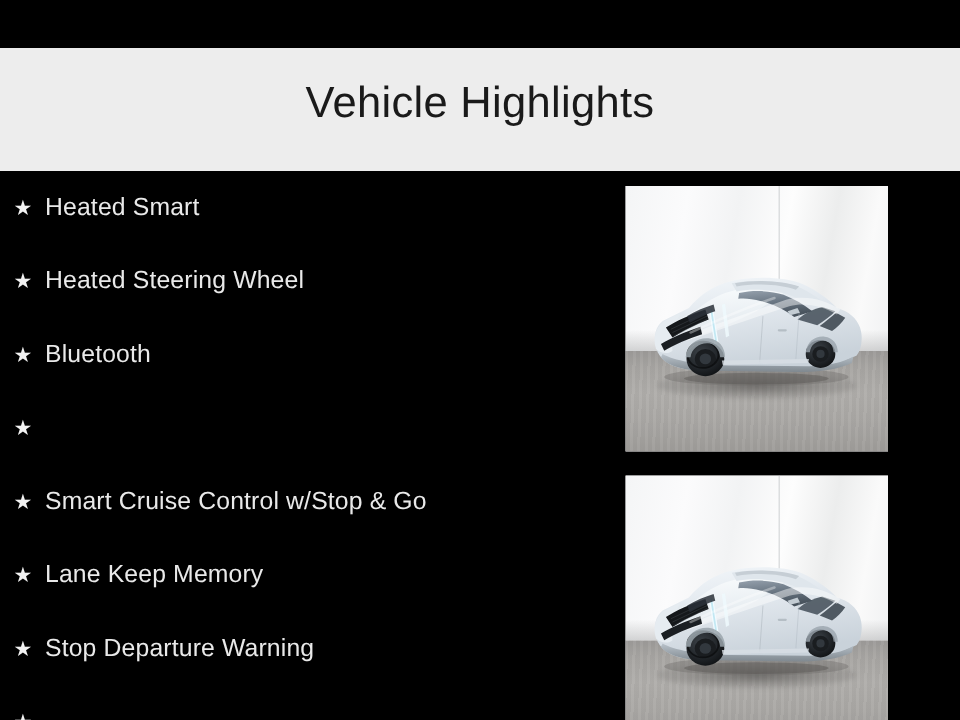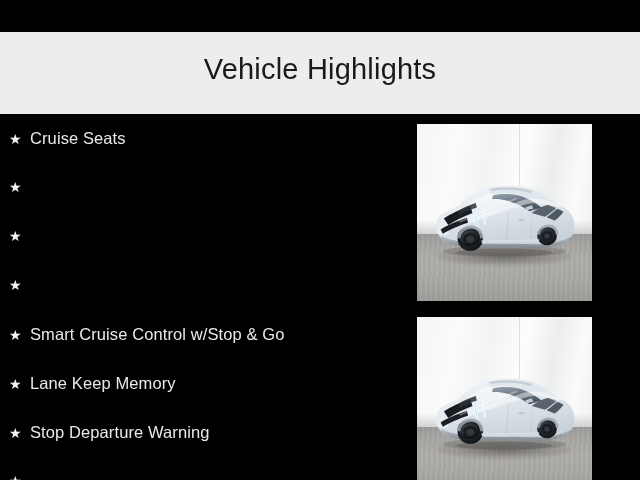--- a/index.html
+++ b/index.html
@@ -199,29 +199,31 @@
   <div id="header-band">
     <div id="slide-title">Vehicle Highlights</div>
   </div>
 
   <div id="body-area">
 
     <ul id="feature-list">
 
       <li class="feature-item">
         <span class="feature-bullet">★</span>
-        <span class="feature-label">Cruise Seats</span>
-      </li>
-
-      <li class="feature-item">
-        <span class="feature-bullet">★</span>
-      </li>
-
-      <li class="feature-item">
-        <span class="feature-bullet">★</span>
+        <span class="feature-label">Heated Smart</span>
+      </li>
+
+      <li class="feature-item">
+        <span class="feature-bullet">★</span>
+        <span class="feature-label">Heated Steering Wheel</span>
+      </li>
+
+      <li class="feature-item">
+        <span class="feature-bullet">★</span>
+        <span class="feature-label">Bluetooth</span>
       </li>
 
       <li class="feature-item">
         <span class="feature-bullet">★</span>
       </li>
 
       <li class="feature-item">
         <span class="feature-bullet">★</span>
         <span class="feature-label">Smart Cruise Control w/Stop &amp; Go</span>
       </li>

